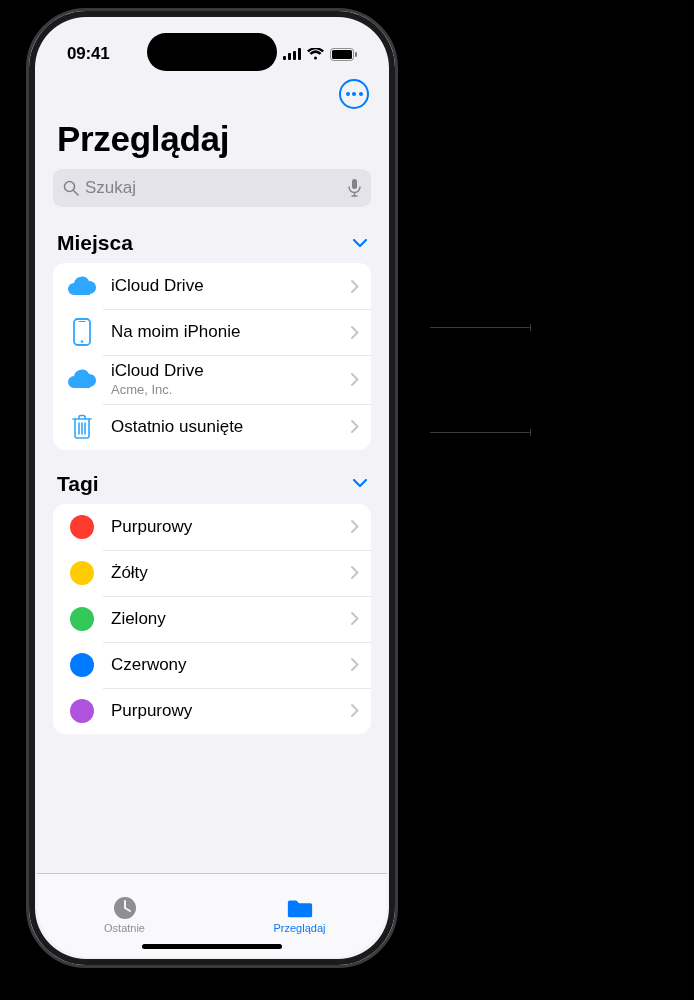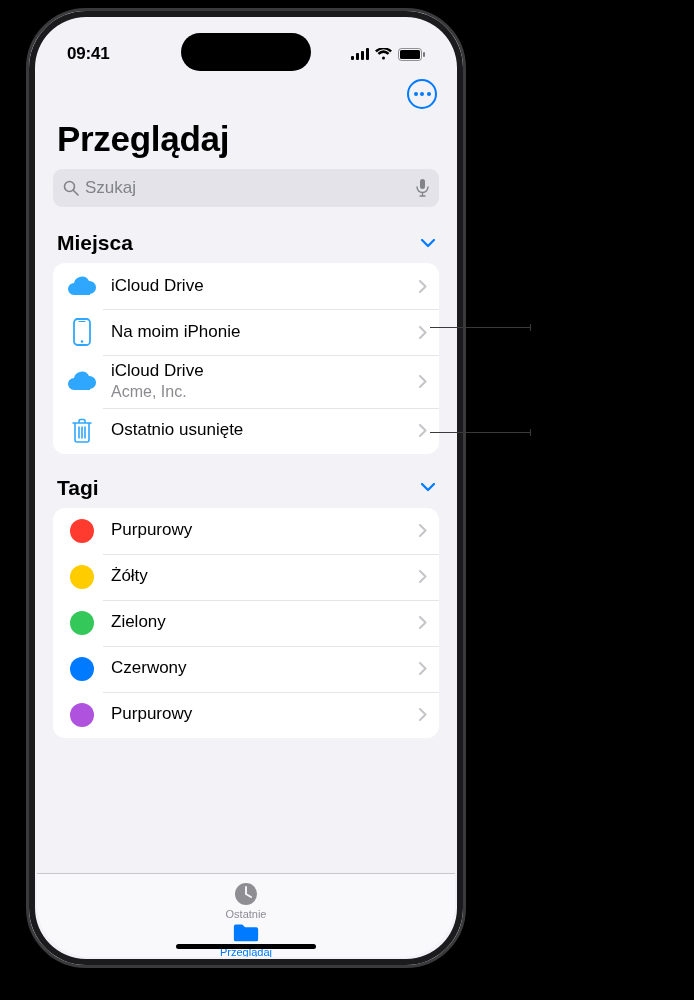--- a/index.html
+++ b/index.html
@@ -7,21 +7,21 @@
     background: #000;
     font-family: -apple-system, BlinkMacSystemFont, "Segoe UI", Helvetica, Arial, sans-serif;
     width: 694px;
     height: 1000px;
     position: relative;
   }
   .phone {
     position: absolute;
     left: 26px;
     top: 8px;
-    width: 440px;
+    width: 372px;
     height: 960px;
     background: #f2f2f7;
     border-radius: 60px;
     border: 3px solid #3a3a3c;
     box-shadow: 0 0 0 6px #1b1b1d inset;
     overflow: hidden;
   }
   .screen {
     position: absolute;
     left: 8px; right: 8px; top: 8px; bottom: 8px;
@@ -168,21 +168,21 @@
     align-items: center;
     justify-content: center;
     flex-shrink: 0;
   }
   .row-text {
     flex: 1;
     font-size: 17px;
     line-height: 1.2;
   }
   .row-sub {
-    font-size: 16px;
+    font-size: 13px;
     color: #8a8a8f;
     margin-top: 1px;
   }
   .row-chevron {
     color: #c5c5c9;
     font-size: 14px;
   }
 
   .tag-dot {
     width: 24px; height: 24px;
@@ -197,22 +197,21 @@
 
   .tag-row + .tag-row::before { left: 50px; }
 
   .spacer { height: 18px; }
 
   .tab-bar {
     border-top: 1px solid #c8c8cc;
     background: rgba(249,249,251,0.94);
     height: 84px;
     display: flex;
-    padding-top: 8px;
-    flex-direction: column;
+    padding-top: 22px;
   }
   .tab {
     flex: 1;
     display: flex;
     flex-direction: column;
     align-items: center;
     gap: 2px;
     font-size: 11px;
     color: #8e8e93;
   }

